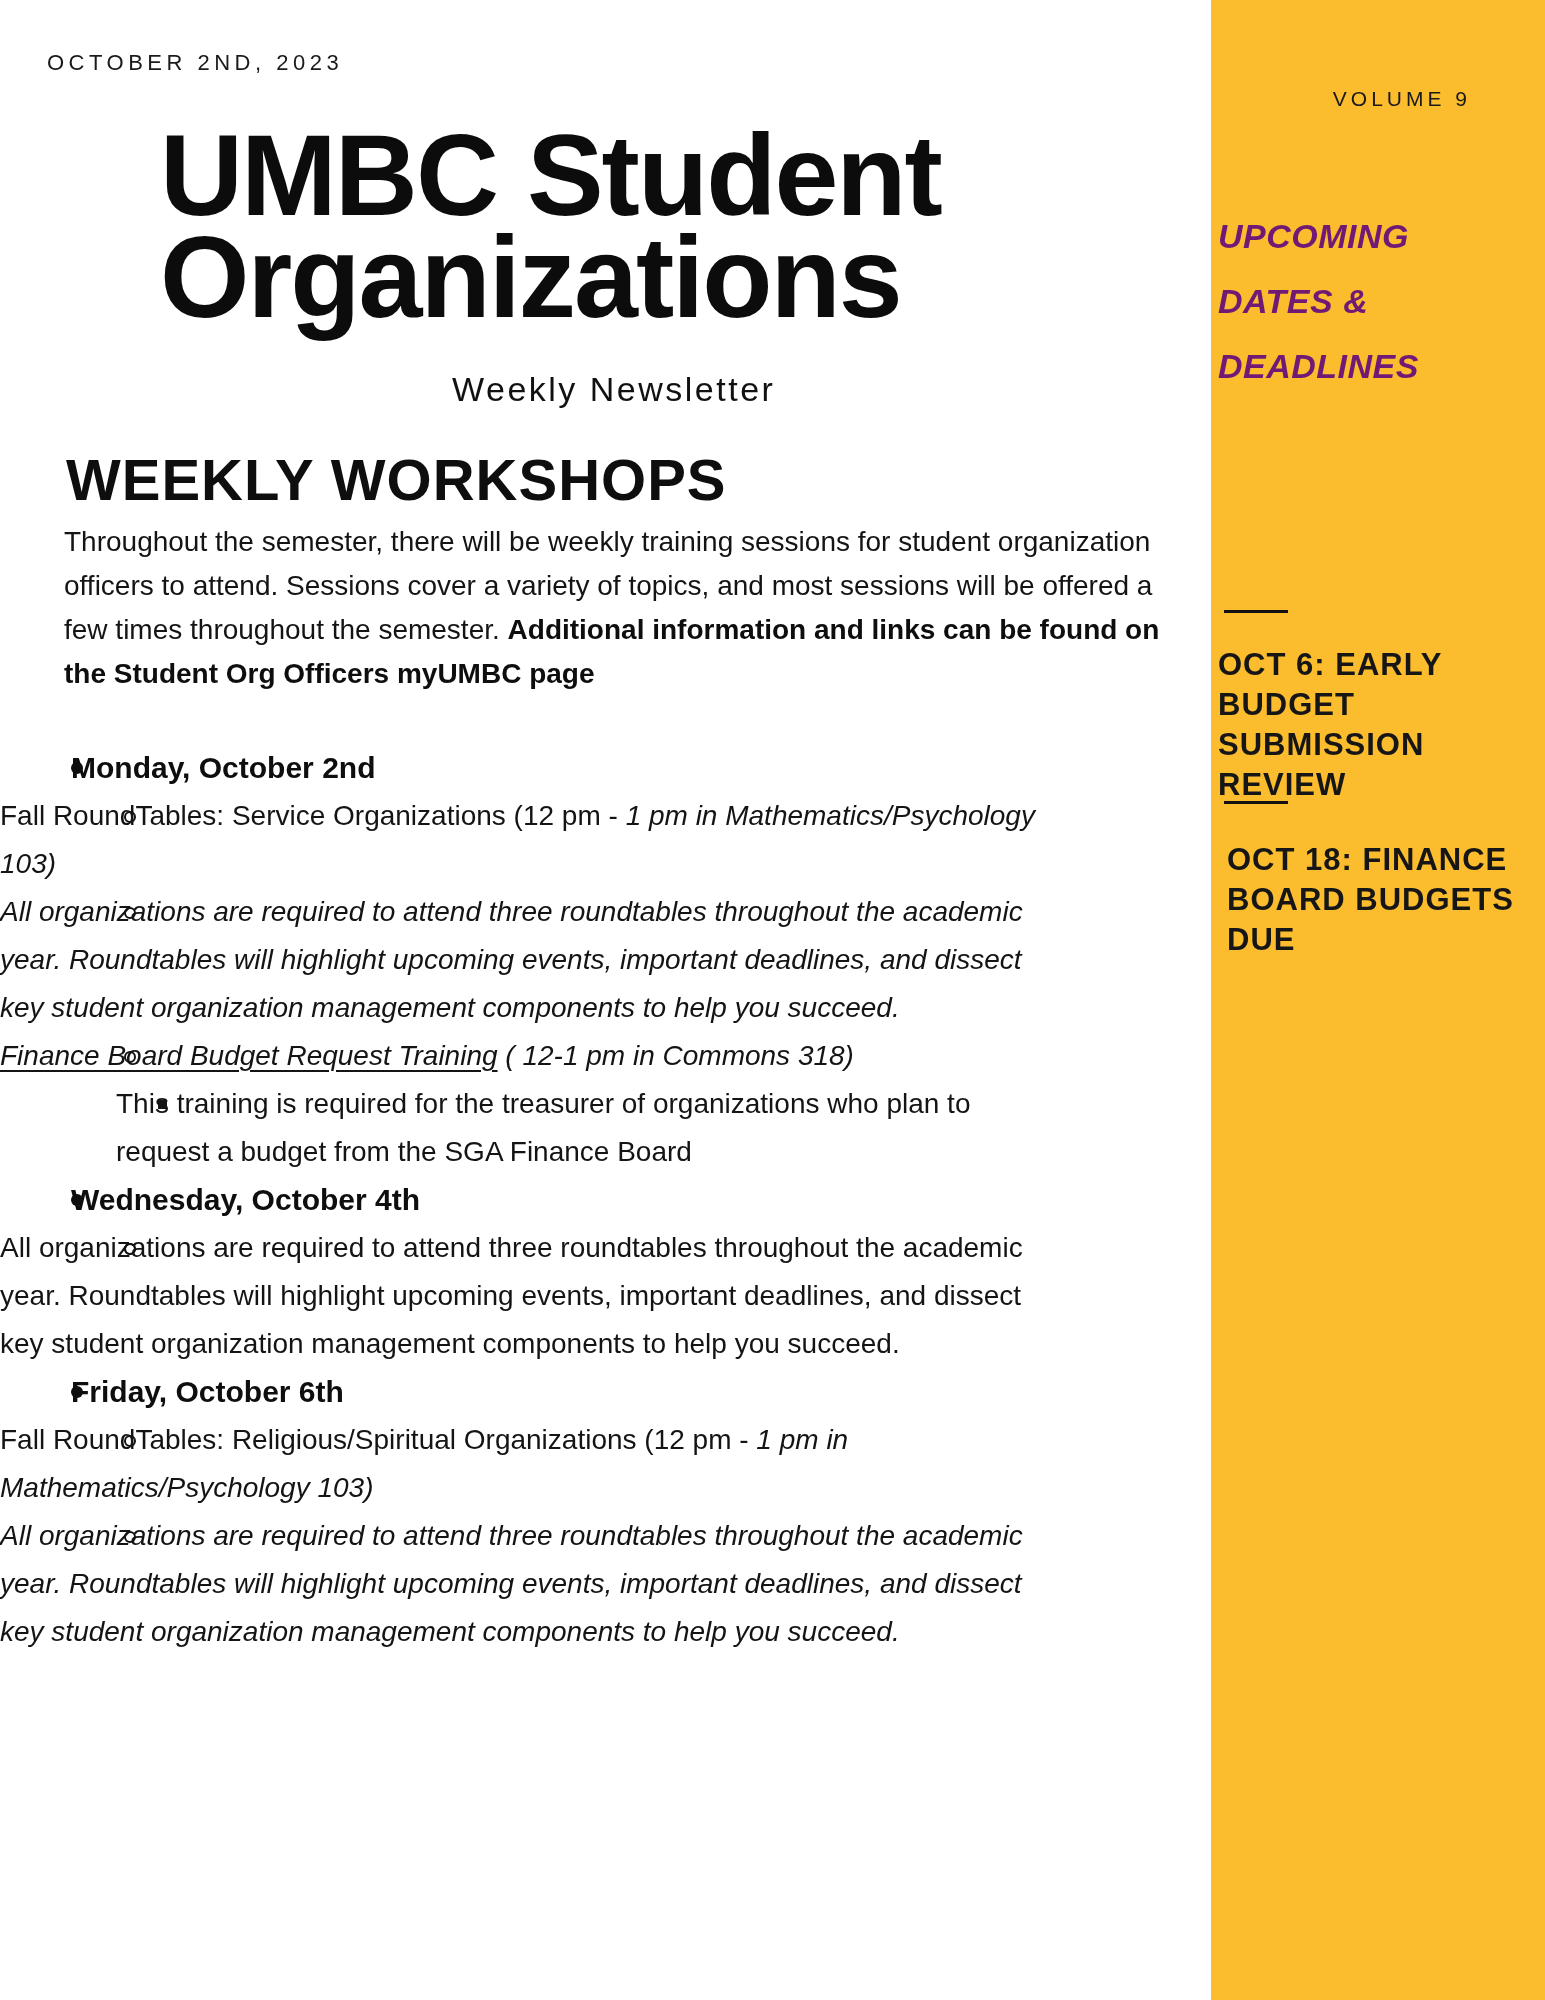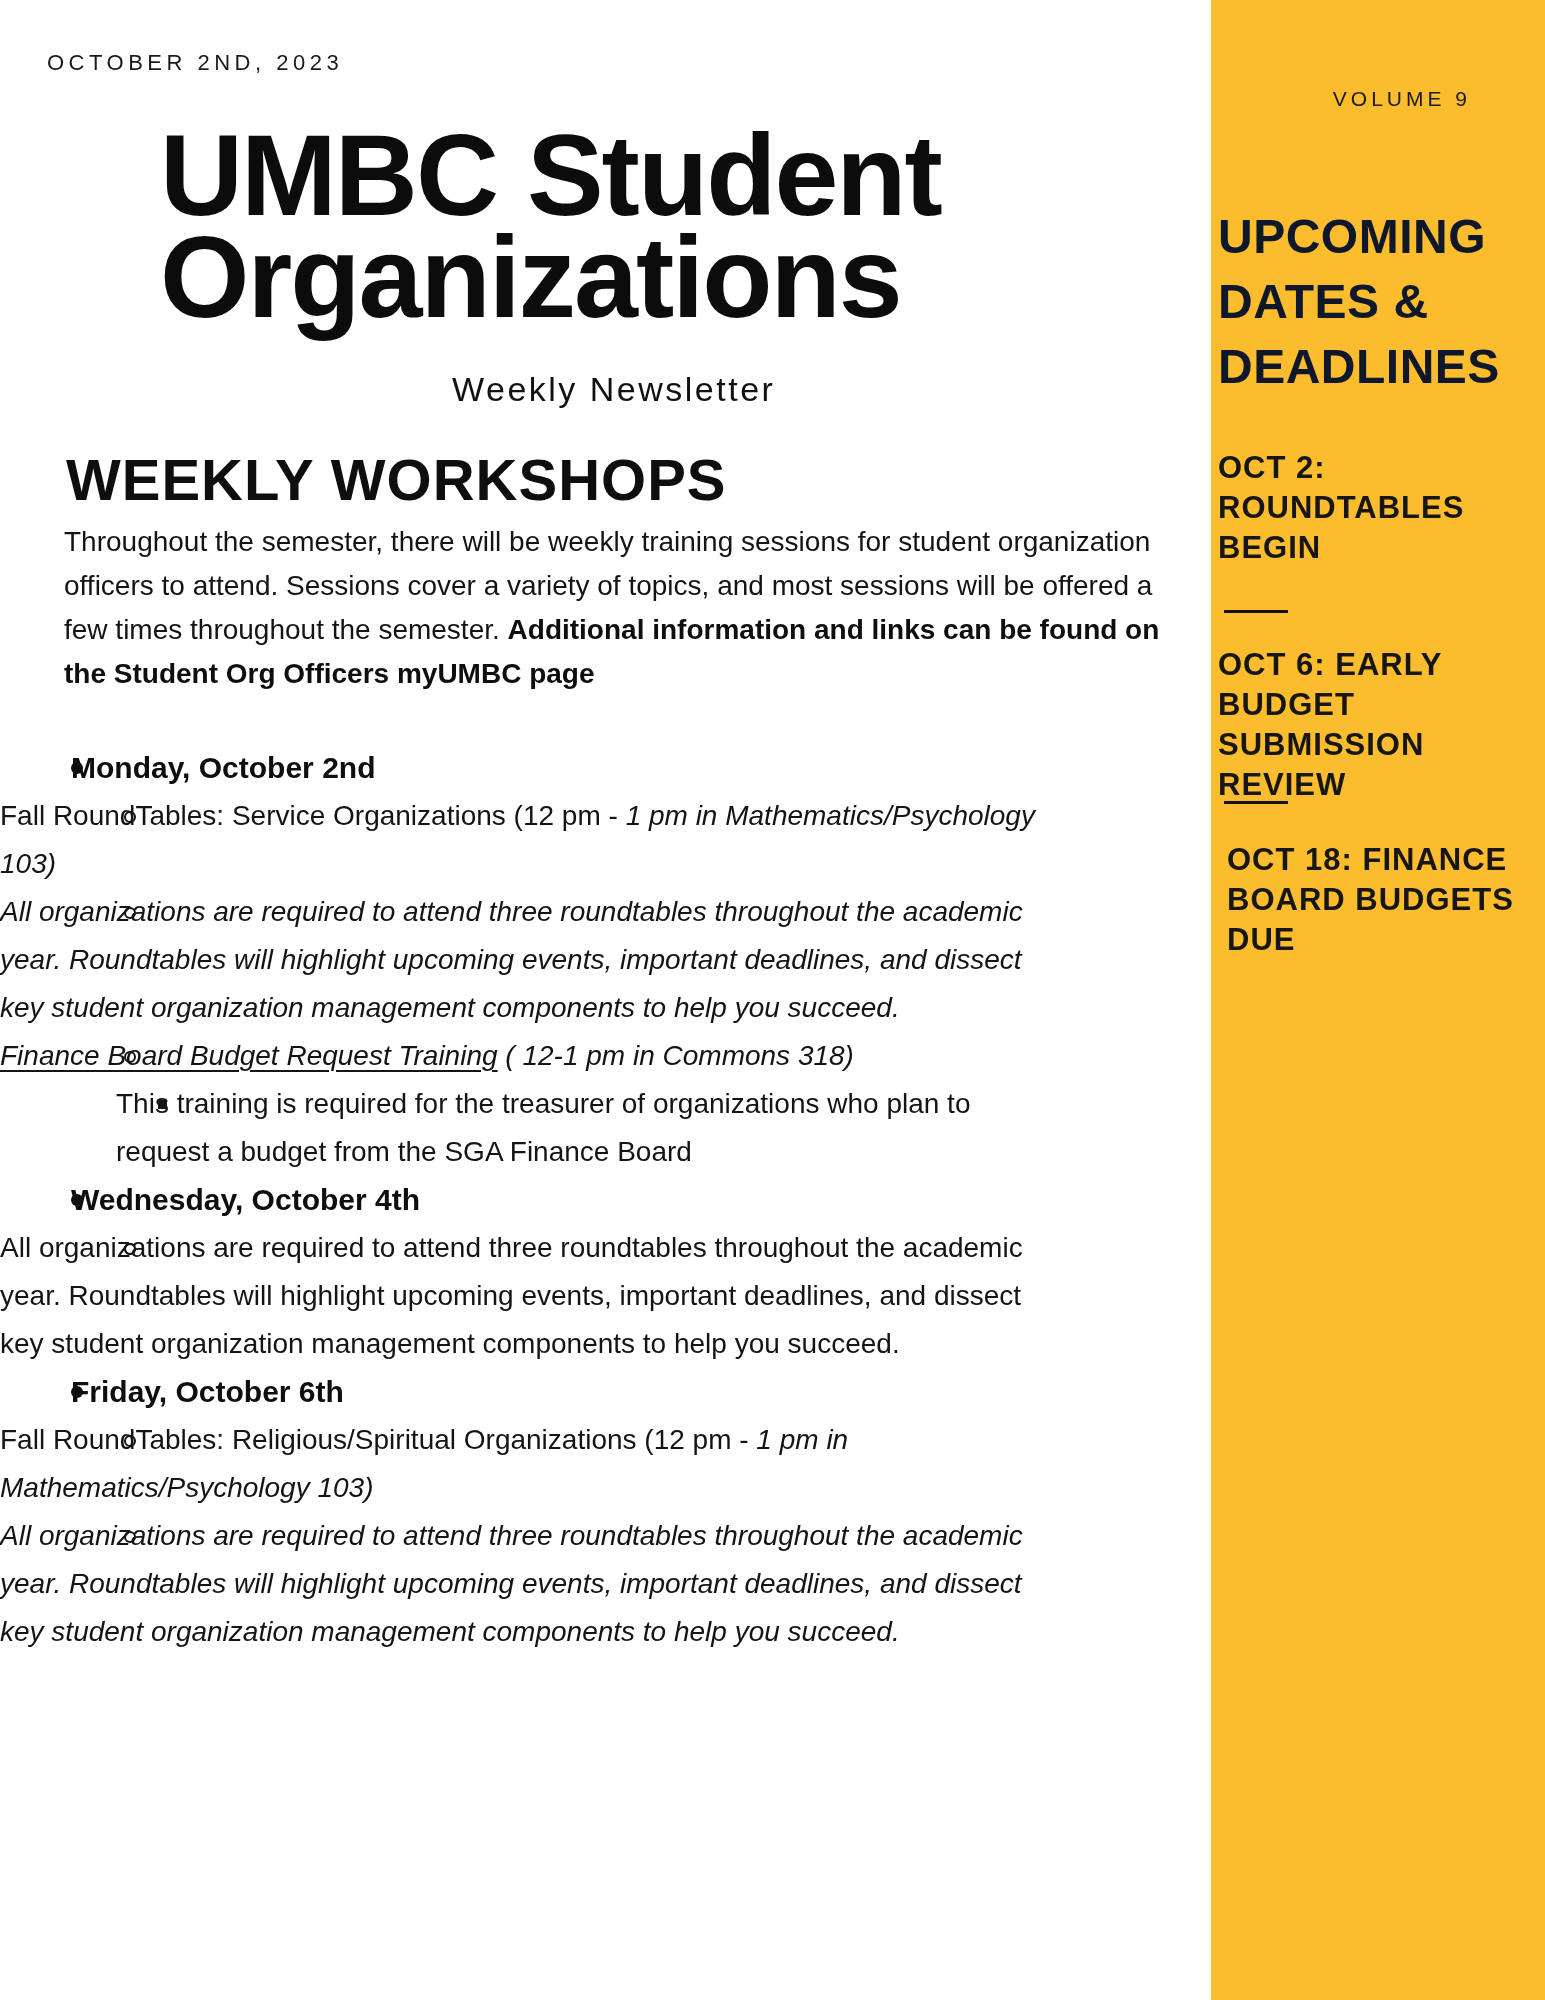--- a/index.html
+++ b/index.html
@@ -60,21 +60,21 @@
     position:absolute;left:1211px;top:0;width:334px;height:2000px;
   }
   .volume{
     position:absolute;top:51px;right:74px;
     font-size:21px;letter-spacing:4px;font-weight:400;color:#1a1a1a;
     white-space:nowrap;
     margin-top:36px;
   }
   .sb-heading{
     position:absolute;left:7px;top:204px;width:322px;
-    font-size:48px;font-weight:700;letter-spacing:0.5px;line-height:65px;color:#0f172a;
+    font-size:34px;font-weight:700;letter-spacing:0.5px;line-height:65px;color:#701a75;font-style:italic;
   }
   .sb-item{
     position:absolute;left:7px;width:310px;
     font-size:31px;font-weight:700;letter-spacing:1px;line-height:40px;color:#161616;
   }
   .sb-item-0{top:448px;}
   .sb-item-1{top:645px;}
   .sb-item-2{top:840px;left:16px;}
   .sb-divider{
     position:absolute;left:13px;width:64px;height:3px;background:#111;
@@ -116,20 +116,19 @@
 
   <aside class="sidebar" style="background: rgb(251, 188, 46);">
     <div class="volume">VOLUME 9</div>
 
     <div class="sb-heading">
       <div>UPCOMING</div>
       <div>DATES &amp;</div>
       <div>DEADLINES</div>
     </div>
 
-    <div class="sb-item sb-item-0">OCT 2: ROUNDTABLES BEGIN</div>
     <div class="sb-divider sb-divider-0"></div>
     <div class="sb-item sb-item-1">OCT 6: EARLY BUDGET SUBMISSION REVIEW</div>
     <div class="sb-divider sb-divider-1"></div>
     <div class="sb-item sb-item-2">OCT 18: FINANCE BOARD BUDGETS DUE</div>
   </aside>
 
 </div>
 
 </body></html>

